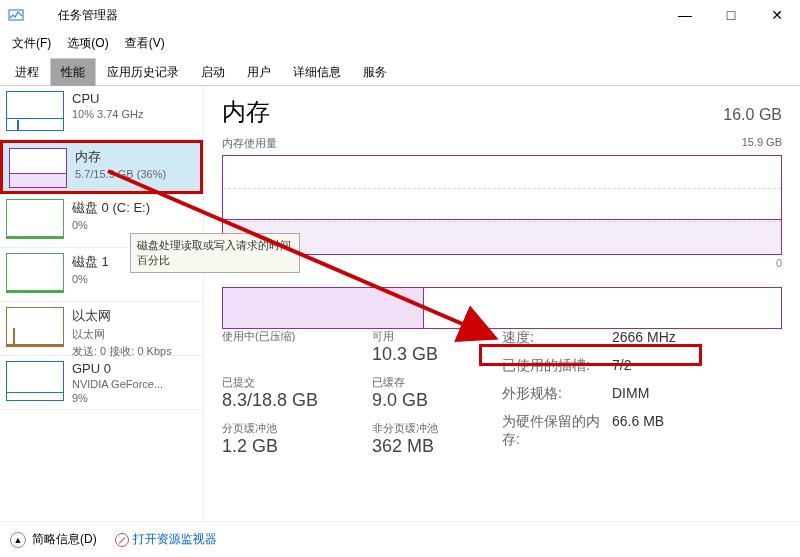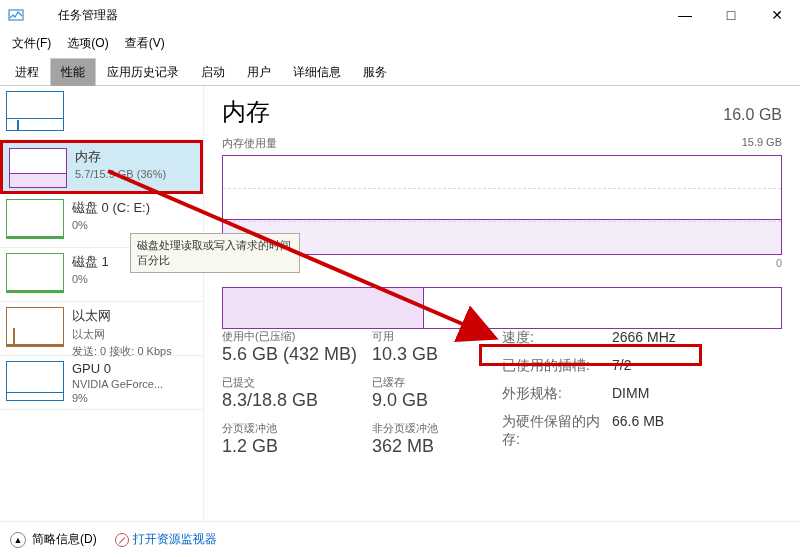--- a/index.html
+++ b/index.html
@@ -97,20 +97,24 @@
   <div class="tab">详细信息</div>
   <div class="tab">服务</div>
 </div>
 
 <div class="content">
   <div class="sidebar">
     <div class="side-item">
       <div class="thumb thumb-cpu">
           <div class="spark"></div>
         </div>
+      <div class="side-text">
+          <div class="side-title">CPU</div>
+          <div class="side-sub">10%  3.74 GHz</div>
+        </div>
     </div>
     <div class="side-item selected">
       <div class="thumb thumb-mem">
           <div class="fill"></div>
         </div>
       <div class="side-text">
           <div class="side-title">内存</div>
           <div class="side-sub">5.7/15.9 GB (36%)</div>
         </div>
     </div>
@@ -169,21 +173,20 @@
     </div>
     <div class="scale-end">0</div>
     <div class="mini-chart">
       <div class="used"></div>
     </div>
 
     <div class="stats">
       <div class="stats-left">
         <div>
             <div class="lbl">使用中(已压缩)</div>
-            <div class="val">5.6 GB (432 MB)</div>
           </div>
         <div>
             <div class="lbl">可用</div>
             <div class="val">10.3 GB</div>
           </div>
         <div>
             <div class="lbl">已提交</div>
             <div class="val">8.3/18.8 GB</div>
           </div>
         <div>

